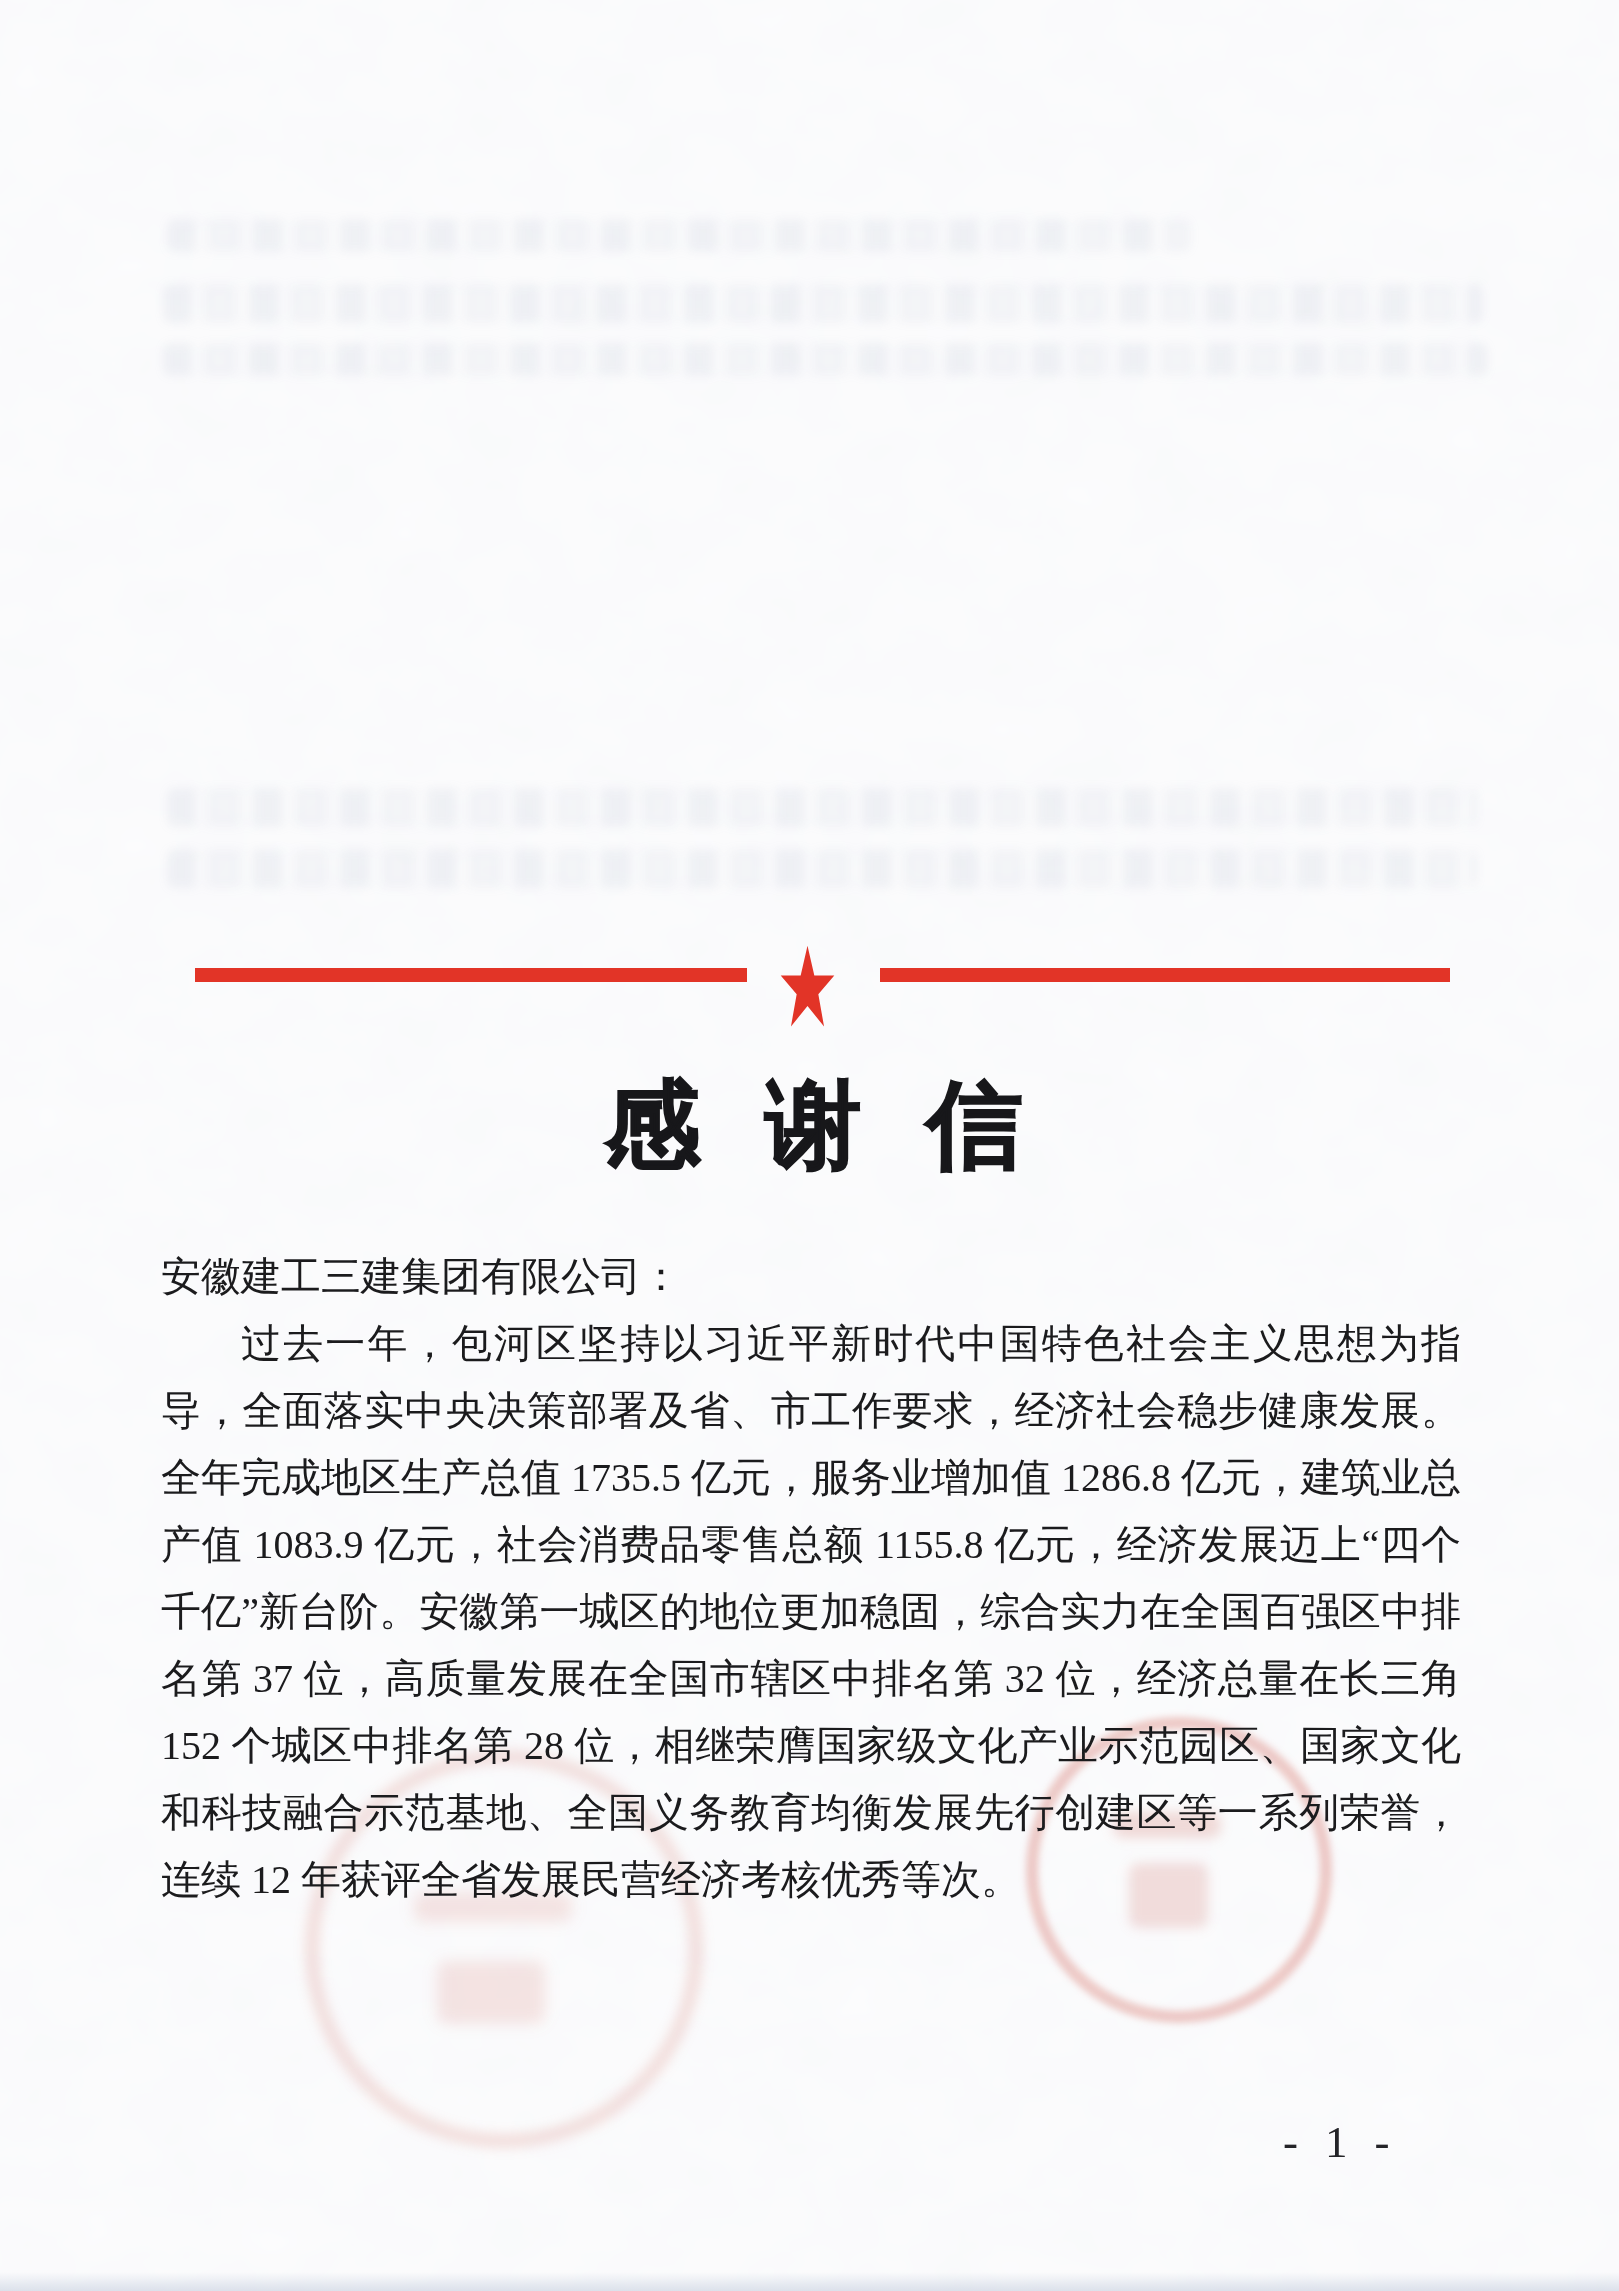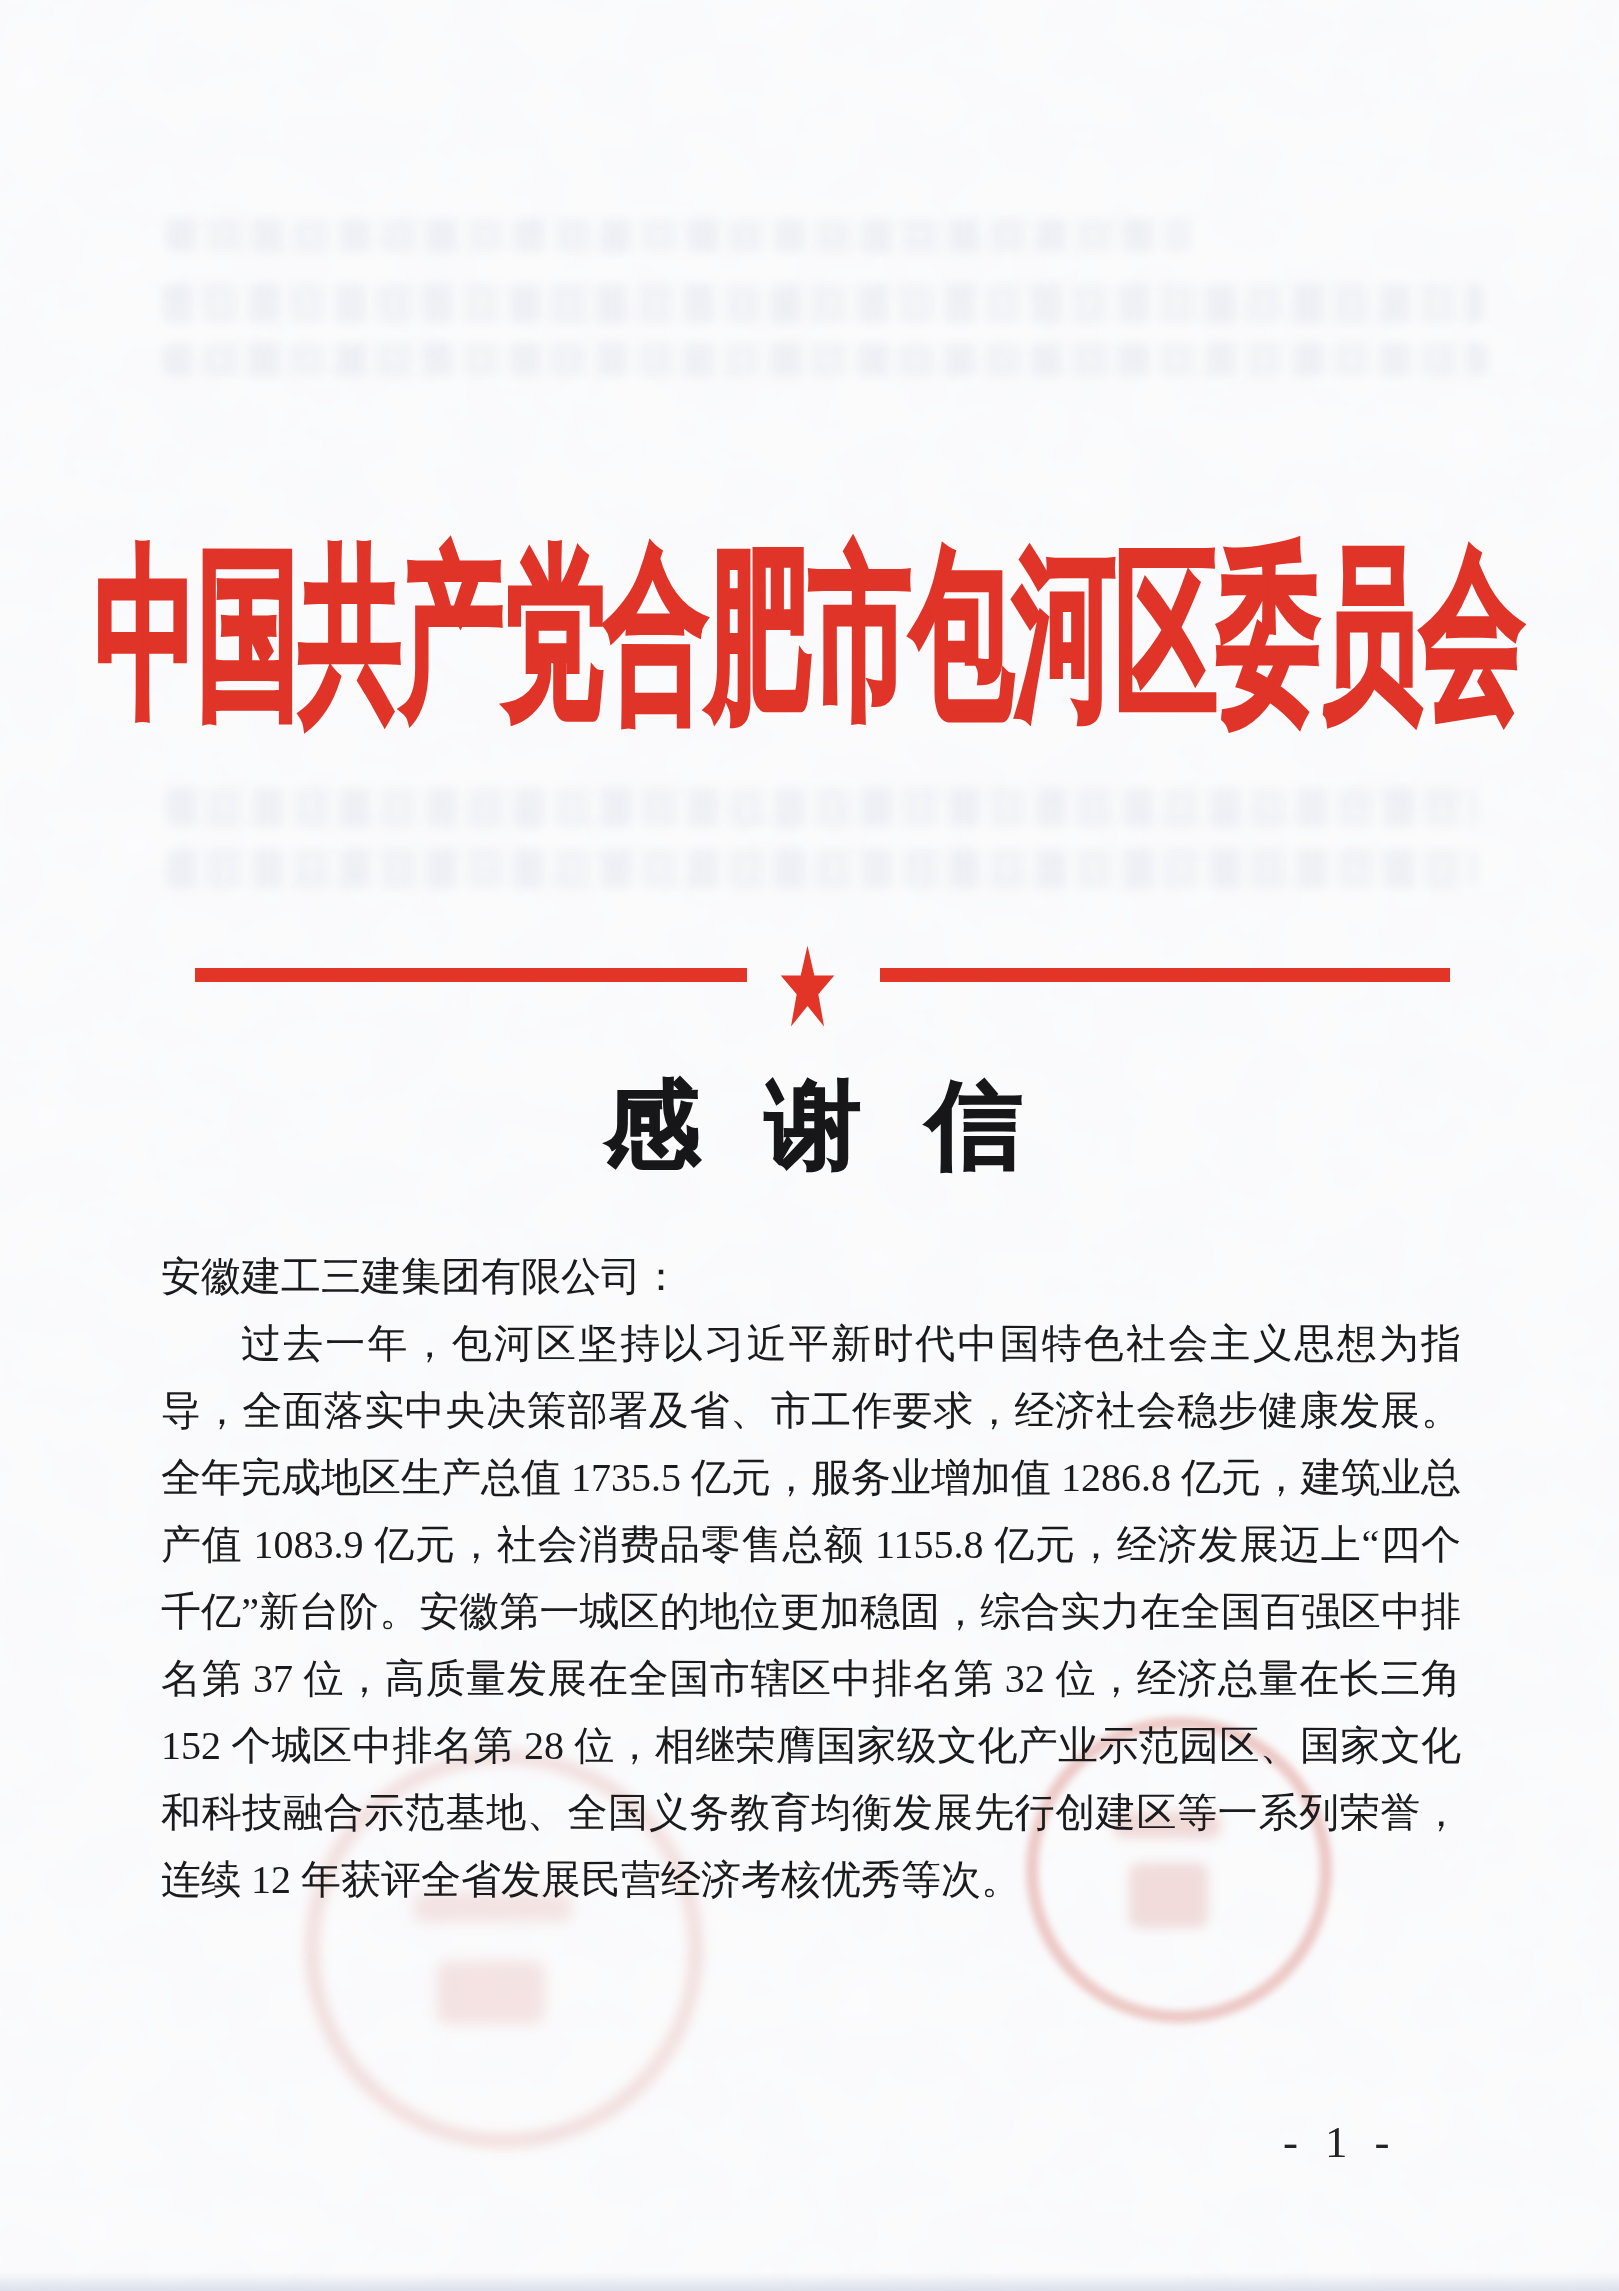--- a/index.html
+++ b/index.html
@@ -132,23 +132,20 @@
     </filter>
     <rect width="100%" height="100%" filter="url(#paperNoise)"></rect>
   </svg>
 
   <div class="ghost-row" style="left:167px; top:219px; width:1024px; height:33px;"></div>
   <div class="ghost-row" style="left:163px; top:284px; width:1320px; height:39px;"></div>
   <div class="ghost-row" style="left:163px; top:343px; width:1325px; height:33px;"></div>
   <div class="ghost-row" style="left:167px; top:788px; width:1310px; height:39px;"></div>
   <div class="ghost-row" style="left:167px; top:849px; width:1310px; height:39px;"></div>
 
-  <div class="letterhead-title">
-    <span class="stretch">中国共产党合肥市包河区委员会</span>
-  </div>
 
   <div class="divider-seg divider-left"></div>
   <div class="divider-seg divider-right"></div>
   <svg class="star-icon" viewBox="0 0 100 100" preserveAspectRatio="none">
     <polygon points="50,2 62,37 97,37 69,59 79,97 50,73 21,97 31,59 3,37 38,37" fill="#e23427"></polygon>
   </svg>
 
   <div class="letter-title">
     <span class="inner">感谢信</span>
   </div>

